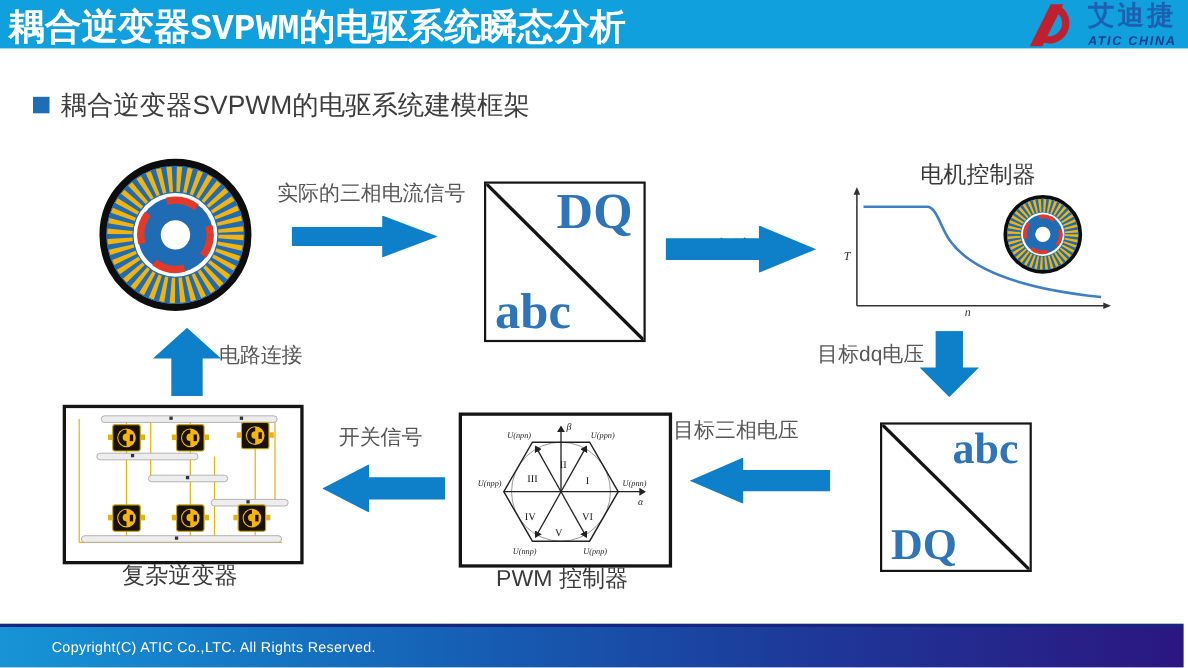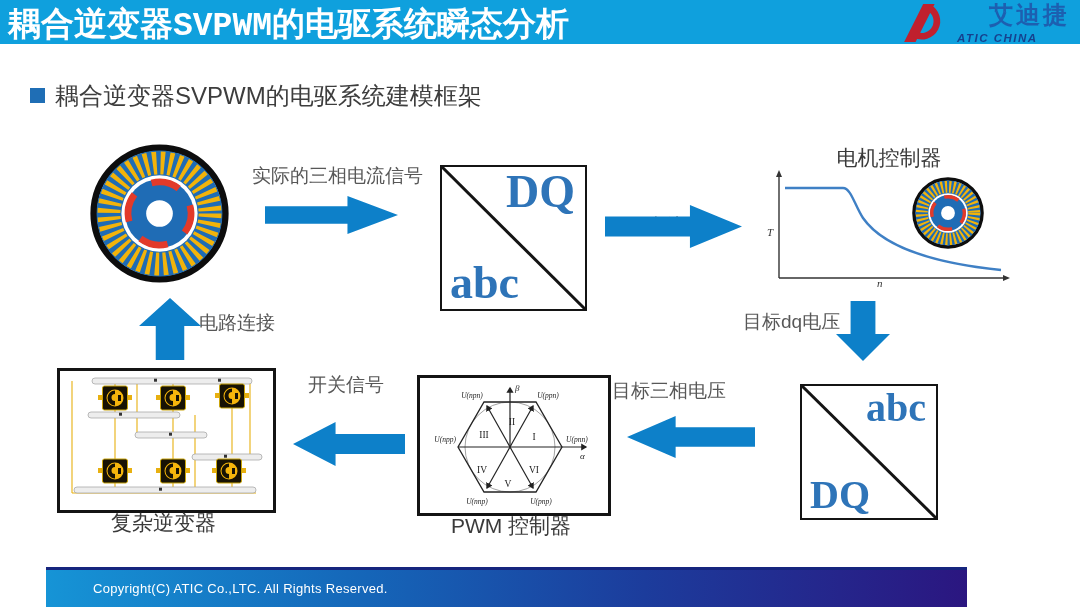--- a/index.html
+++ b/index.html
@@ -4,21 +4,21 @@
 <style>
   html,body{margin:0;padding:0;background:#ffffff;}
   .slide{position:relative;width:1080px;height:607px;background:#ffffff;overflow:hidden;
          font-family:"Liberation Sans",sans-serif;}
   
   .header{position:absolute;left:0;top:0;width:1080px;height:44px;background:#0fa0dd;}
   .header-title{position:absolute;left:8px;top:2px;font-size:33px;font-weight:700;color:#ffffff;
                 letter-spacing:0;white-space:nowrap;font-family:Liberation Mono, monospace;}
   .logo{position:absolute;right:10px;top:3px;display:flex;align-items:flex-start;}
   .logo-text{display:flex;flex-direction:column;margin-left:4px;line-height:1;}
-  .logo-cn{font-size:24px;font-weight:700;color:#1d5fb0;letter-spacing:3px;margin-left:32px;}
+  .logo-cn{font-size:24px;font-weight:700;color:#1d5fb0;letter-spacing:3px;}
   .logo-en{font-size:11.5px;font-weight:700;color:#16418e;letter-spacing:1.5px;margin-top:6px;font-style:italic;}
   
   .bullet{position:absolute;left:30px;top:88px;width:15px;height:15px;background:#1f6eb5;}
   .heading{position:absolute;left:55px;top:80px;font-size:24px;color:#3d3d3d;white-space:nowrap;}
   
   .lbl{position:absolute;font-size:19px;color:#575757;white-space:nowrap;}
   .cap{position:absolute;font-size:21px;color:#3a3a3a;text-align:center;white-space:nowrap;}
   
   .arr{position:absolute;background:#0d80c9;}
   .arr-right{clip-path:polygon(0 27%,62% 27%,62% 0,100% 50%,62% 100%,62% 73%,0 73%);}
@@ -29,24 +29,24 @@
   .tbox{position:absolute;background:#ffffff;border:2.5px solid #141414;}
   .tbox svg.diag{position:absolute;left:0;top:0;width:100%;height:100%;}
   .tbox .t-upper{position:absolute;right:10px;top:-2px;font-family:"Liberation Serif",serif;
                  font-weight:700;color:#2e74b8;}
   .tbox .t-lower{position:absolute;left:8px;bottom:0px;font-family:"Liberation Serif",serif;
                  font-weight:700;color:#2e74b8;}
   .fs46{font-size:46px;} .fs40{font-size:40px;}
   
   .figbox{position:absolute;background:#ffffff;border:3px solid #141414;}
   
-  .footer{position:absolute;left:0;top:567px;width:921px;height:40px;box-sizing:border-box;
+  .footer{position:absolute;left:0;top:567px;width:1076px;height:40px;box-sizing:border-box;
           border-top:3px solid #16257e;
           background:linear-gradient(90deg,#1694d6 0%,#1565b8 35%,#1c3c9c 65%,#2b1680 100%);
-          display:flex;align-items:center;margin-left:46px;}
+          display:flex;align-items:center;}
   .copyright{color:#ffffff;font-size:13px;margin-left:47px;letter-spacing:.3px;}
   svg text{font-family:"Liberation Serif",serif;}
 </style>
 </head>
 <body>
 
 <svg width="0" height="0" style="position:absolute" aria-hidden="true">
   <defs>
     <symbol id="motor" viewBox="0 0 150 150">
       <circle cx="75" cy="75" r="69" fill="#ffffff" stroke="#0d0d0d" stroke-width="7"></circle>
@@ -163,21 +163,21 @@
       <text x="114" y="62" font-size="9.5" text-anchor="middle" fill="#222">I</text>
       <text x="92" y="47" font-size="9.5" text-anchor="middle" fill="#222">II</text>
       <text x="64" y="60" font-size="9.5" text-anchor="middle" fill="#222">III</text>
       <text x="62" y="95" font-size="9.5" text-anchor="middle" fill="#222">IV</text>
       <text x="88" y="109" font-size="9.5" text-anchor="middle" fill="#222">V</text>
       <text x="114" y="95" font-size="9.5" text-anchor="middle" fill="#222">VI</text>
     </svg>
   </div>
   <div class="cap" style="left:417px;top:512px;width:188px;">PWM 控制器</div>
 
-  <div class="lbl" style="left:308px;top:372px;text-align:right;">开关信号</div>
+  <div class="lbl" style="left:308px;top:385px;text-align:right;">开关信号</div>
   <div class="arr arr-left" style="left:293px;top:422px;width:112px;height:44px;"></div>
 
   <div class="figbox" style="left:57px;top:368px;width:213px;height:139px;">
     <svg width="207" height="133" viewBox="0 0 207 133">
       <g stroke="#e8b010" stroke-width="1.1">
         <line x1="12" y1="10" x2="12" y2="122"></line>
         <line x1="55" y1="12" x2="55" y2="118"></line>
         <line x1="77" y1="12" x2="77" y2="64"></line>
         <line x1="113" y1="10" x2="113" y2="118"></line>
         <line x1="135" y1="44" x2="135" y2="118"></line>

